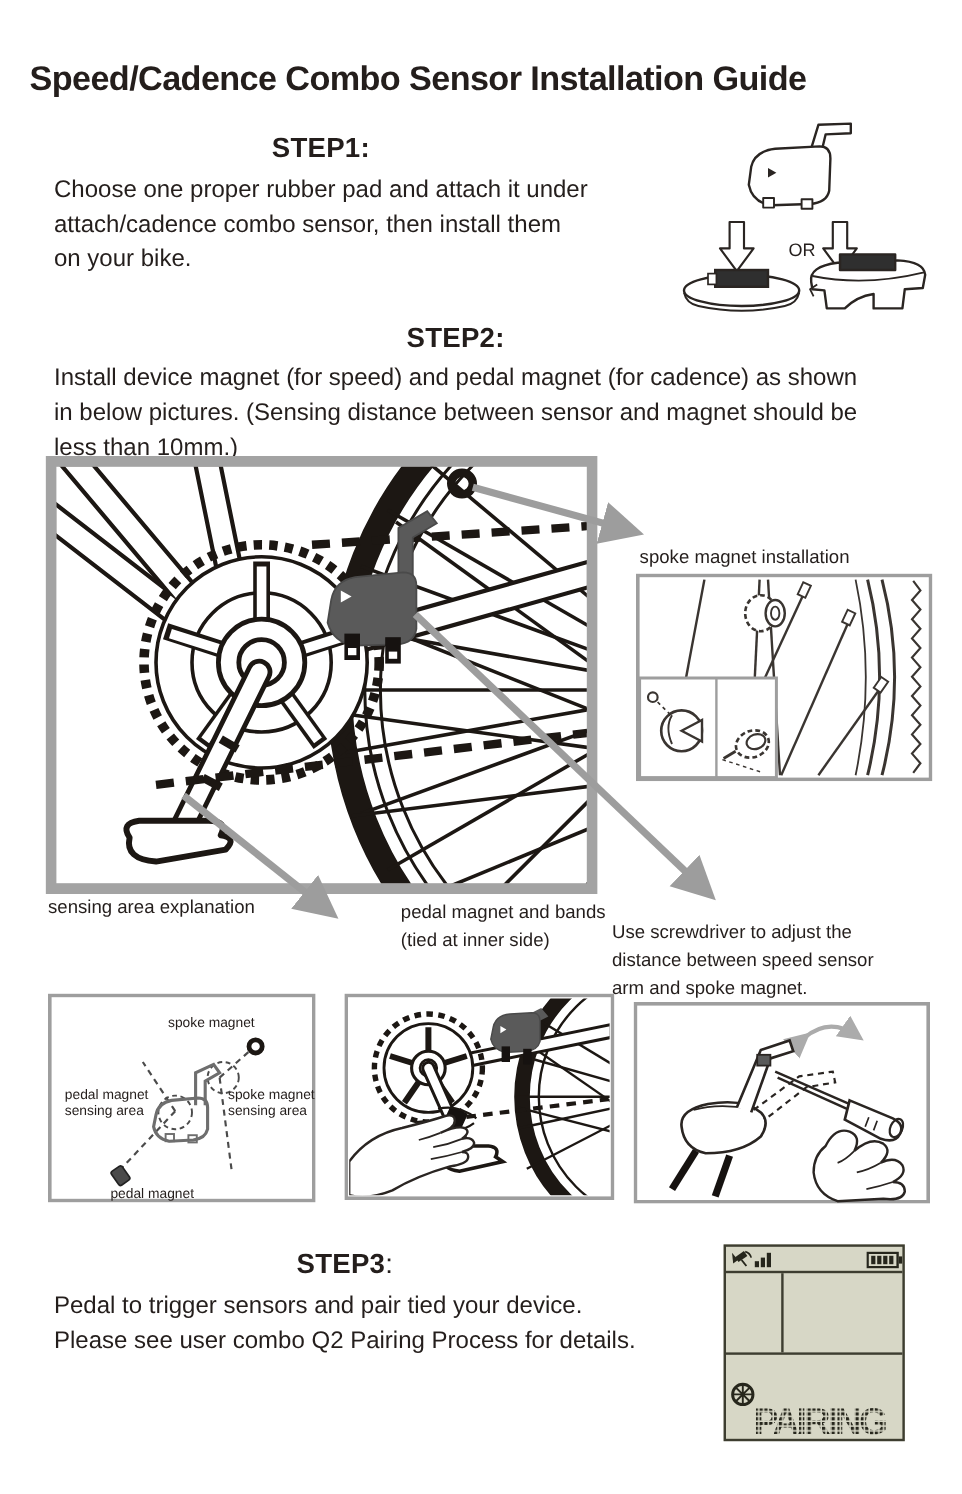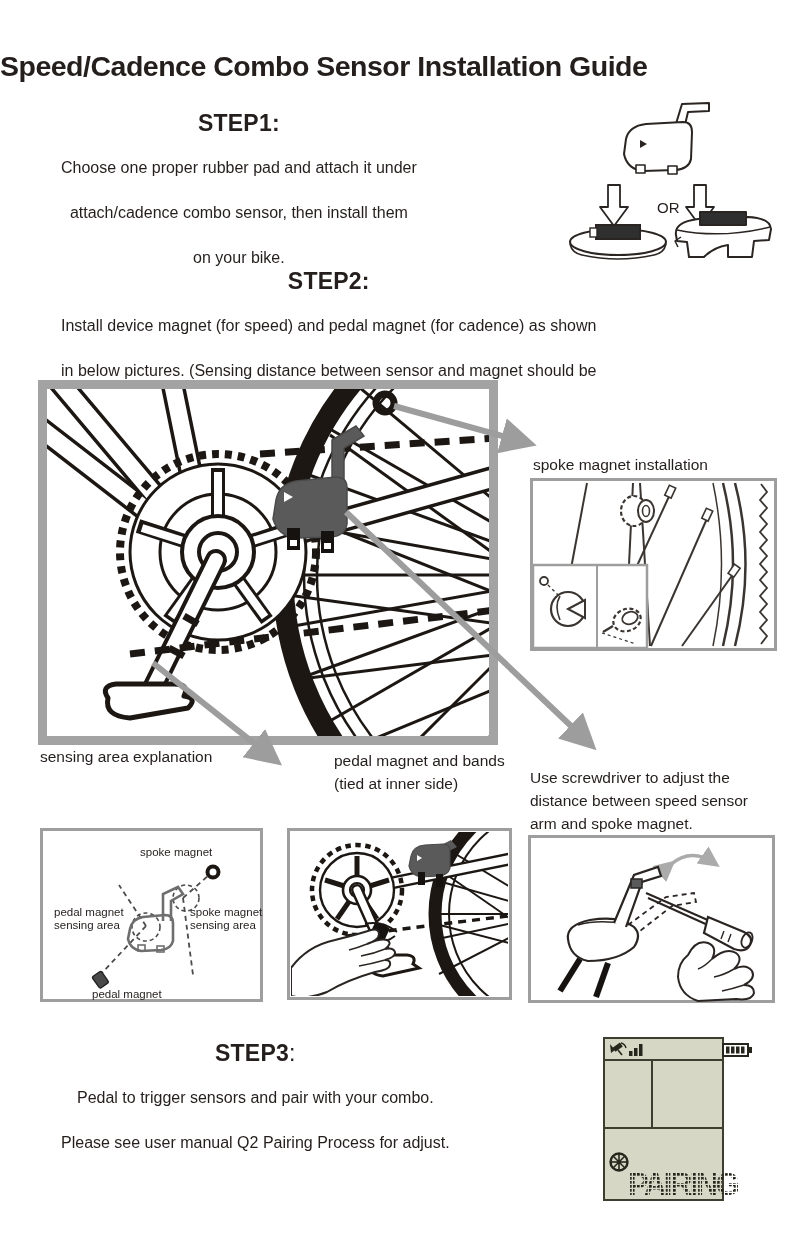--- a/index.html
+++ b/index.html
@@ -2,25 +2,25 @@
 <html><head>
 <meta charset="utf-8">
 <style>
   html,body{margin:0;padding:0;background:#ffffff;}
   .page{
     position:relative;width:802px;height:1245px;background:#ffffff;overflow:hidden;
     font-family:"Liberation Sans","DejaVu Sans",sans-serif;color:#241e1c;
   }
   .abs{position:absolute;}
   .title{
-    left:0;top:50px;width:672px;text-align:left;
+    left:0;top:50px;width:672px;text-align:right;
     font-size:28.5px;font-weight:bold;letter-spacing:-0.5px;margin:0;
   }
   .step-heading{font-size:23px;font-weight:bold;margin:0;letter-spacing:0.2px;text-align:center;}
-  .body-line{font-size:16px;line-height:29px;margin:16px;white-space:nowrap;text-align:center;}
+  .body-line{font-size:20px;line-height:29px;margin:0;white-space:nowrap;}
   .caption{font-size:15.5px;line-height:23px;margin:0;white-space:nowrap;}
   svg text{font-family:"Liberation Sans","DejaVu Sans",sans-serif;}
   .lcd{
     background:#d7d7c6;border:2px solid #3d3d30;box-sizing:border-box;
   }
   .lcd .hline{position:absolute;left:0;width:100%;height:2px;background:#3d3d30;}
   .lcd .vline{position:absolute;width:2px;background:#3d3d30;}
   .overlay{pointer-events:none;}
 </style>
 </head>
@@ -238,21 +238,21 @@
         <line x1="72" y1="155" x2="106" y2="166" stroke-width="1.2" stroke-dasharray="3 3"></line>
       </g>
     </g>
   </svg>
 
   <p class="abs caption" style="left:40px;top:745px;">sensing area explanation</p>
   <div class="abs" style="left:288px;top:749px;margin-left:46px;">
     <p class="caption">pedal magnet and bands</p>
     <p class="caption">(tied at inner side)</p>
   </div>
-  <div class="abs" style="left:530px;top:766px;">
+  <div class="abs" style="left:510px;top:766px;">
     <p class="caption">Use screwdriver to adjust the</p>
     <p class="caption">distance between speed sensor</p>
     <p class="caption">arm and spoke magnet.</p>
   </div>
 
   <svg class="abs" style="left:40px;top:828px;" width="223" height="174" viewBox="0 0 223 174">
     <rect x="1.5" y="1.5" width="220" height="171" fill="#ffffff" stroke="#9e9e9e" stroke-width="3"></rect>
     <g stroke="#4b4b4b" fill="none">
 
       <g stroke-width="1.8" stroke-dasharray="5 4">
@@ -392,26 +392,26 @@
       <g stroke-width="2" fill="#ffffff">
         <path d="M160,120 Q168,104 180,108 Q190,112 184,124 Q198,112 208,118 Q216,124 206,134 Q218,128 224,136 Q228,144 216,150 Q226,150 226,158 Q224,166 208,164 L170,166 Q152,160 150,142 Q150,128 160,120 Z"></path>
         <path d="M184,124 Q176,132 170,134 M206,134 Q196,140 186,142 M216,150 Q204,154 194,156" fill="none" stroke-width="1.5"></path>
       </g>
     </g>
   </svg>
 
   <div class="abs" style="left:45px;top:1040px;">
     <h2 class="step-heading"><span>STEP3</span><span style="font-weight:normal;">:</span></h2>
     <div style="margin-top:7px;">
-      <p class="body-line">Pedal to trigger sensors and pair with your combo.</p>
-      <p class="body-line">Please see user manual Q2 Pairing Process for adjust.</p>
+      <p class="body-line">Pedal to trigger sensors and pair tied your device.</p>
+      <p class="body-line">Please see user combo Q2 Pairing Process for details.</p>
     </div>
   </div>
 
-  <div class="abs lcd" style="left:603px;top:1037px;width:121px;height:164px;">
+  <div class="abs lcd" style="left:603px;top:1037px;width:151px;height:164px;">
     <div class="hline" style="top:20px;"></div>
     <div class="vline" style="left:46px;top:22px;height:66px;"></div>
     <div class="hline" style="top:88px;"></div>
 
     <svg class="abs" style="left:4px;top:2px;" width="40" height="17" viewBox="0 0 40 17">
       <g fill="#26261c">
         <rect x="4" y="4" width="9" height="5" transform="rotate(-35 8 6)"></rect>
         <path d="M1,3 l5,6 l-4,3 z"></path>
         <line x1="9" y1="9" x2="13" y2="14" stroke="#26261c" stroke-width="1.6"></line>
         <path d="M12,2 q4,1 5,5" fill="none" stroke="#26261c" stroke-width="1.4"></path>

